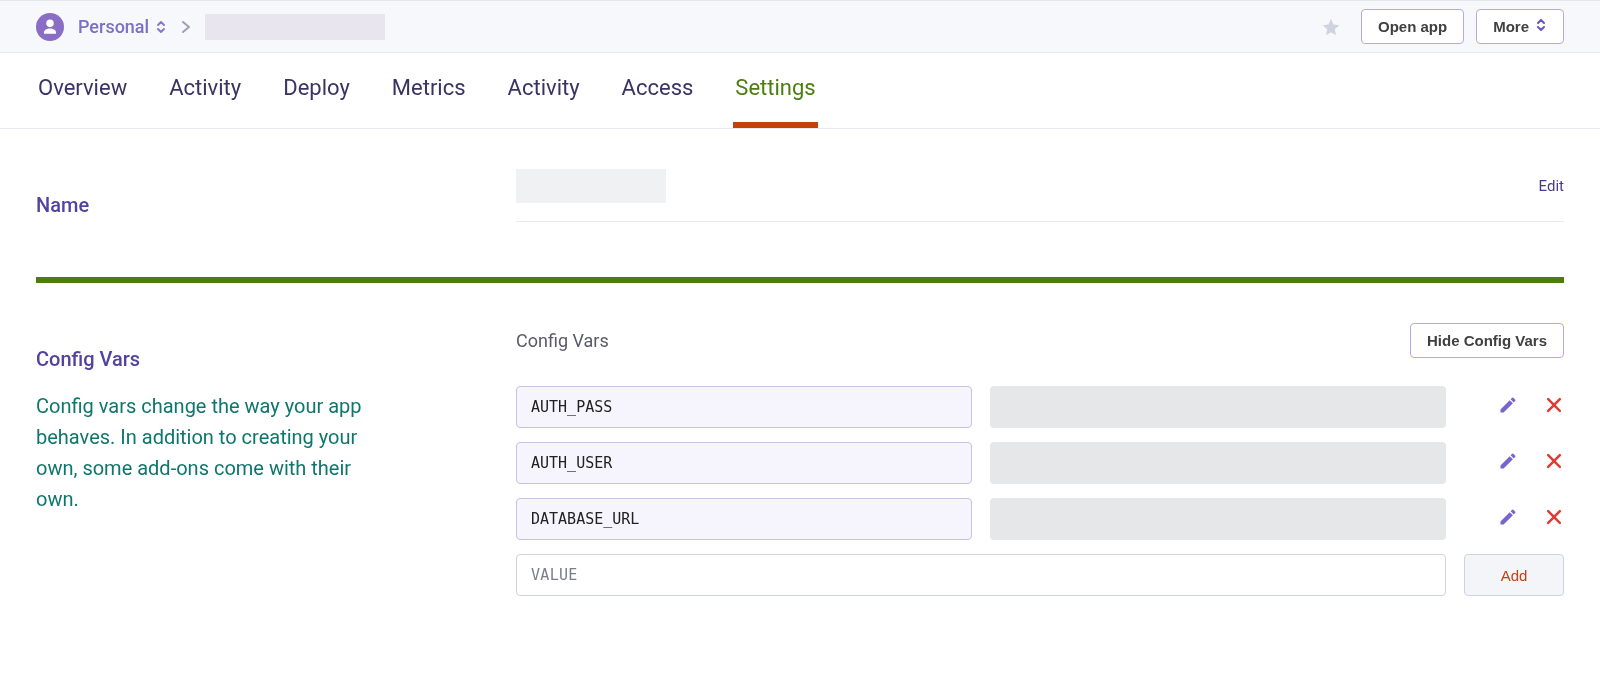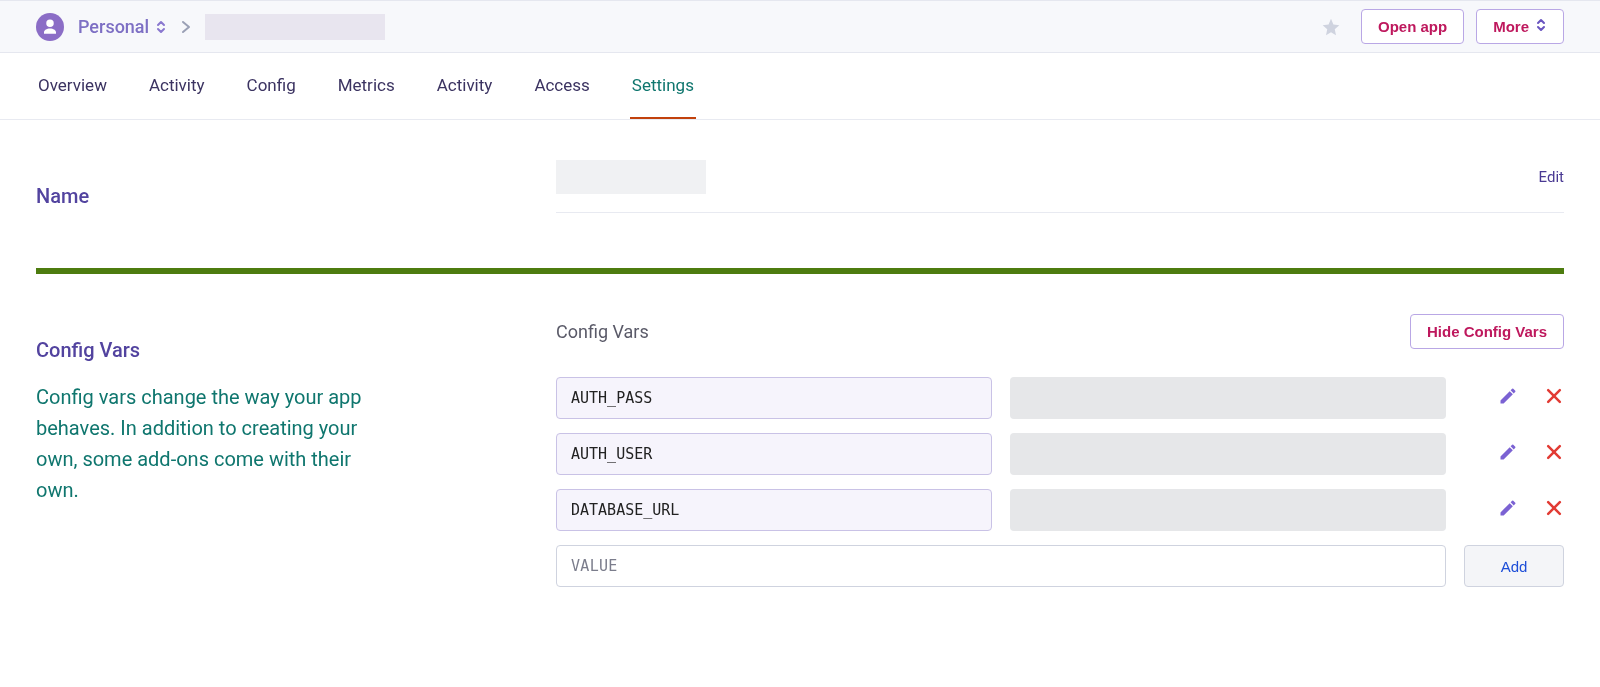--- a/index.html
+++ b/index.html
@@ -38,68 +38,67 @@
     .updown-icon svg, .chev svg { display:block; }
     .chev { color:#9aa0b5; display:flex; align-items:center; }
     .app-name-skel {
       width: 180px; height: 26px;
       background: #e8e5ef;
     }
     .topbar-spacer { flex: 1; }
     .star { color:#cfd3df; margin-right: 20px; display:flex; align-items:center; }
     .btn-outline {
       border: 1px solid #b9a7e5;
-      color: #be185d;
+      color: #404040;
       background: #fff;
       border-radius: 4px;
       padding: 8px 16px;
       font-size: 15px;
       font-weight: 600;
       cursor: pointer;
       display: inline-flex; align-items: center; gap: 6px;
     }
     .btn-outline + .btn-outline { margin-left: 12px; }
 
     
     .tabs {
       display: flex;
       gap: 38px;
       padding: 0 36px;
       border-bottom: 1px solid #e8eaf1;
       background: #fff;
     }
     .tab {
       padding: 22px 2px;
-      font-size: 17px;
+      font-size: 22px;
       color: #3b3361;
       cursor: pointer;
       border-bottom: 2px solid transparent;
     }
     .tab.active {
-      color: #0f766e;
-      border-bottom: 2px solid #c2410c;
+      color: #4d7c0f;
+      border-bottom: 6px solid #c2410c;
     }
 
     
     .settings-wrap { padding: 0 36px; }
 
     .section {
       display: flex;
       padding: 40px 0;
     }
     .section + .section { border-top: 6px solid #4d7c0f; }
     .section-left {
       width: 480px;
       padding-right: 40px;
       flex-shrink: 0;
     }
     .section-right {
       flex: 1;
       min-width: 0;
-      margin-left: 40px;
     }
     .section-title {
       color: #52439f;
       font-size: 20px;
       font-weight: 500;
       margin-bottom: 20px;
       margin-top: 24px;
     }
     .section-desc {
       color: #0f766e;
@@ -180,21 +179,21 @@
     .cv-new .cv-key input, .cv-new .cv-value input {
       background:#ffffff;
       border:1px solid #cfd3df;
       font-family: ui-monospace, SFMono-Regular, Menlo, monospace;
     }
     .btn-add {
       width:100px;
       height:42px;
       border:1px solid #cfd3df;
       background:#f4f5f8;
-      color:#1d4ed8;
+      color:#c2410c;
       font-size:15px;
       font-weight:500;
       border-radius:4px;
       cursor:pointer;
       flex-shrink:0;
     }
   </style>
 </head>
 <body>
 
@@ -241,21 +240,21 @@
         <polyline points="3,5 6,2 9,5"></polyline>
         <polyline points="3,9 6,12 9,9"></polyline>
       </svg>
     </span>
   </button>
 </div>
 
 <div class="tabs">
   <div class="tab"><span>Overview</span></div>
   <div class="tab"><span>Activity</span></div>
-  <div class="tab"><span>Config</span></div>
+  <div class="tab"><span>Deploy</span></div>
   <div class="tab"><span>Metrics</span></div>
   <div class="tab"><span>Activity</span></div>
   <div class="tab"><span>Access</span></div>
   <div class="tab active"><span>Settings</span></div>
 </div>
 
 <div class="settings-wrap">
 
   <div class="section">
     <div class="section-left">

